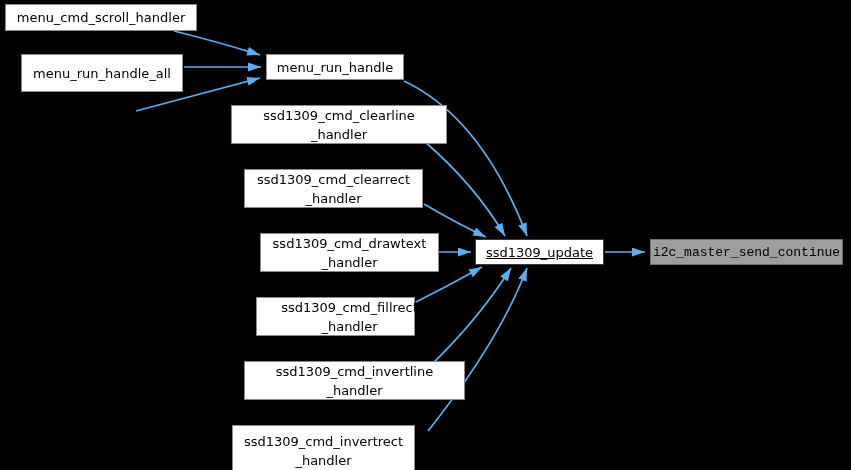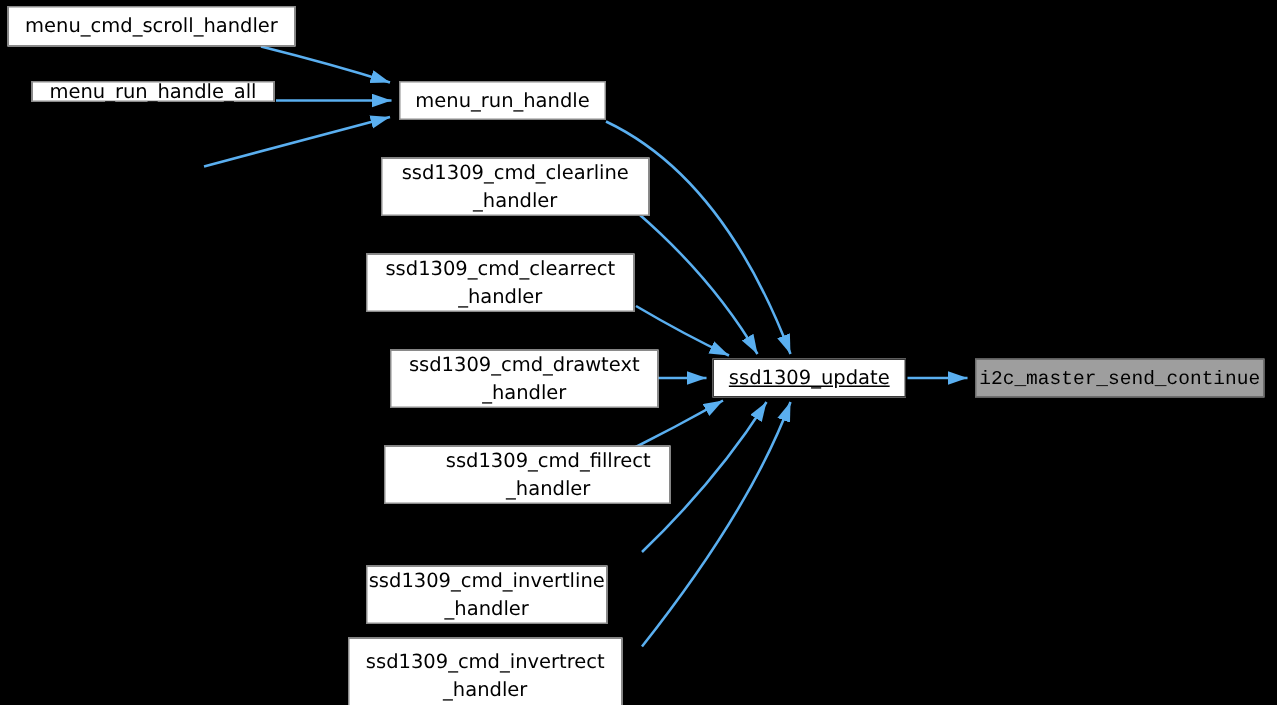--- a/index.html
+++ b/index.html
@@ -53,38 +53,38 @@
       <path d="M 424,252 L 471,252" marker-end="url(#arrow)"></path>
       <path d="M 416,302 Q 450,285 482,267" marker-end="url(#arrow)"></path>
       <path d="M 428,368 Q 478,320 511,268" marker-end="url(#arrow)"></path>
       <path d="M 428,431 Q 500,340 527,268" marker-end="url(#arrow)"></path>
       <path d="M 605,252 L 645,252" marker-end="url(#arrow)"></path>
     </g>
   </svg>
 
   <div class="node" style="left:5px;top:4px;width:192px;height:27px;">menu_cmd_scroll_handler</div>
 
-  <div class="node" style="left:21px;top:54px;width:162px;height:14px;">menu_run_handle_all</div>
+  <div class="node" style="left:21px;top:54px;width:162px;height:38px;">menu_run_handle_all</div>
 
 
   <div class="node" style="left:266px;top:54px;width:138px;height:26px;">menu_run_handle</div>
 
-  <div class="node" style="left:254px;top:105px;width:179px;height:39px;">ssd1309_cmd_clearline
+  <div class="node" style="left:231px;top:105px;width:216px;height:39px;">ssd1309_cmd_clearline
 _handler</div>
 
   <div class="node" style="left:244px;top:169px;width:179px;height:39px;">ssd1309_cmd_clearrect
 _handler</div>
 
   <div class="node" style="left:260px;top:233px;width:179px;height:39px;">ssd1309_cmd_drawtext
 _handler</div>
 
-  <div class="node" style="left:256px;top:297px;width:191px;height:39px;padding-left:28px;">ssd1309_cmd_fillrect
+  <div class="node" style="left:256px;top:297px;width:159px;height:39px;padding-left:28px;">ssd1309_cmd_fillrect
 _handler</div>
 
-  <div class="node" style="left:244px;top:377px;width:161px;height:39px;">ssd1309_cmd_invertline
+  <div class="node" style="left:244px;top:361px;width:221px;height:39px;">ssd1309_cmd_invertline
 _handler</div>
 
   <div class="node" style="left:232px;top:425px;width:183px;height:52px;">ssd1309_cmd_invertrect
 _handler</div>
 
   <div class="node hub" style="left:475px;top:239px;width:129px;height:26px;text-decoration:underline;">ssd1309_update</div>
 
   <div class="node focus-target" style="left:650px;top:239px;width:193px;height:26px;font-family:Liberation Mono, monospace;">i2c_master_send_continue</div>
 
 </div>

